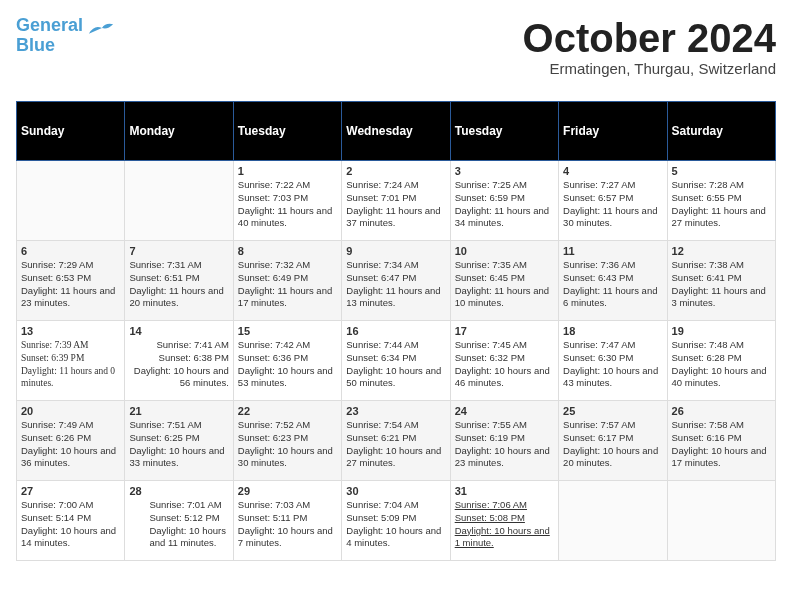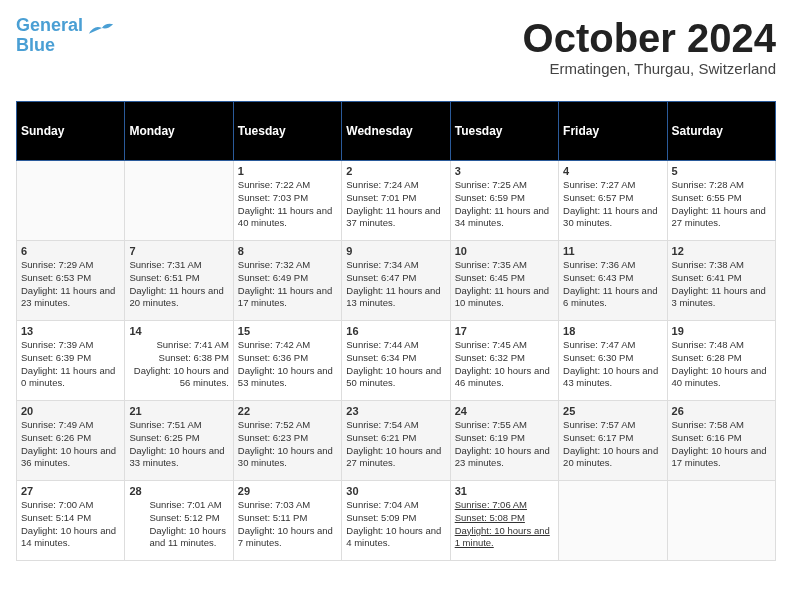--- a/index.html
+++ b/index.html
@@ -196,21 +196,21 @@
         <td>
           <span class="day-num">12</span>
           <div class="cell-content" style="white-space: pre-line;">Sunrise: 7:38 AM
 Sunset: 6:41 PM
 Daylight: 11 hours and 3 minutes.</div>
         </td>
       </tr>
       <tr>
         <td>
           <span class="day-num">13</span>
-          <div class="cell-content" style="white-space: pre-line;">Sunrise: 7:39 AM
+          <div class="cell-content" style="white-space: pre-line; font-family: Liberation Serif, serif;">Sunrise: 7:39 AM
 Sunset: 6:39 PM
 Daylight: 11 hours and 0 minutes.</div>
         </td>
         <td>
           <span class="day-num">14</span>
           <div class="cell-content" style="white-space: pre-line; text-align: right;">Sunrise: 7:41 AM
 Sunset: 6:38 PM
 Daylight: 10 hours and 56 minutes.</div>
         </td>
         <td>

